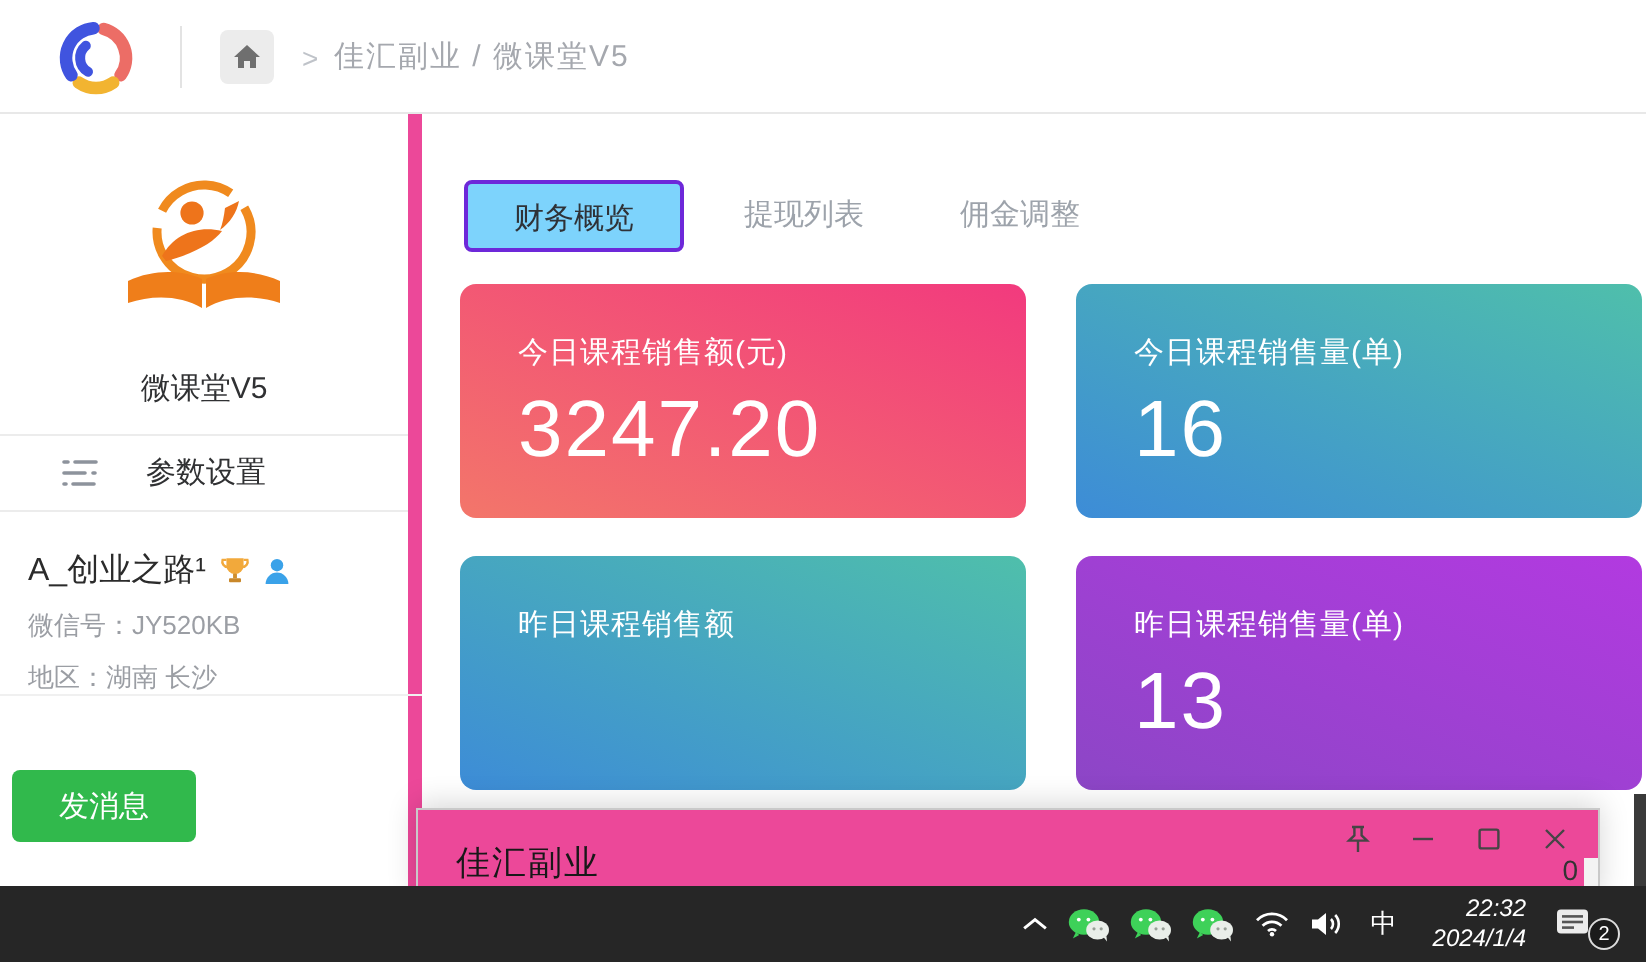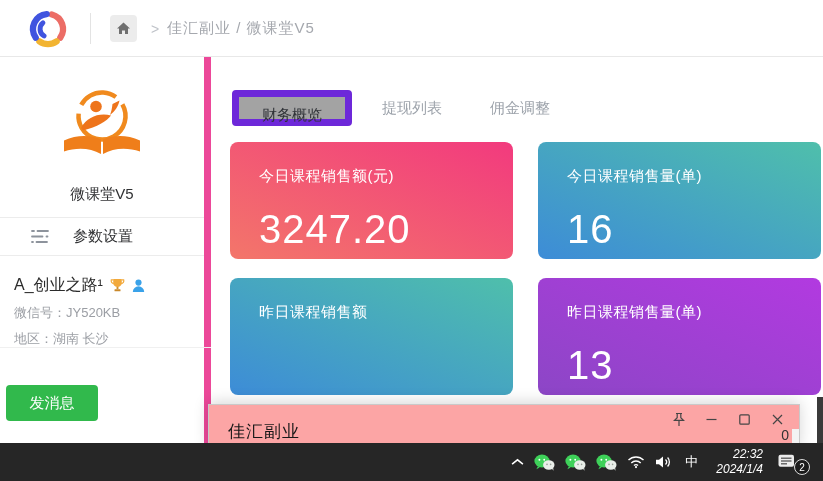--- a/index.html
+++ b/index.html
@@ -35,31 +35,31 @@
   .user-sub{ margin-top:8px; font-size:13px; color:#9b9ea4; }
   .user-divider{ position:absolute; top:290px; left:0; width:211px; height:1px; background:#f0f0f0; }
   .send-btn{ position:absolute; top:328px; left:6px; width:92px; height:36px;
              border:none; border-radius:4px; background:#31b94c; color:#fff;
              font-size:15px; cursor:pointer; font-family:inherit; }
   
   .main{ position:absolute; left:212px; top:57px; right:0; bottom:0; background:#fff; }
   .tabs{ position:absolute; left:20px; top:33px; display:flex; align-items:flex-start; }
   .tab{ height:36px; line-height:36px; padding:0 18px; font-size:15px;
         color:#9da3ab; cursor:pointer; margin-right:12px; }
-  .tab.active{ border:7px solid #6d28d9; border-radius:4px; background:#a3a3a3;
+  .tab.active{ border:2px solid #6d28d9; border-radius:4px; background:#7dd3fc;
                color:#2f3237; padding:0 23px; }
   .cards{ position:absolute; left:18px; top:85px; display:grid;
           grid-template-columns:283px 283px; column-gap:25px; row-gap:19px; }
   .stat-card{ height:117px; border-radius:8px; color:#fff;
               padding:25px 0 16px 29px; }
   .card-label{ font-size:15px; letter-spacing:.5px; }
-  .card-value{ margin-top:21px; font-size:40px; font-weight:500; letter-spacing:1px; }
+  .card-value{ margin-top:7px; font-size:40px; font-weight:500; letter-spacing:1px; }
   
   .overlay{ position:absolute; left:208px; top:404px; width:592px; height:46px;
-            background:#fca5a5; border:1px solid #c9c9c9; border-bottom:none;
+            background:#ec4899; border:1px solid #c9c9c9; border-bottom:none;
             box-shadow:0 -2px 14px rgba(0,0,0,.16); z-index:5; }
   .win-title{ position:absolute; left:19px; top:15px; font-size:17px;
               color:#181818; font-weight:500; letter-spacing:1px; }
   .win-controls{ position:absolute; right:5px; top:3px; display:flex; }
   .win-btn{ width:33px; height:22px; display:flex; align-items:center;
             justify-content:center; cursor:pointer; }
   .win-zero{ position:absolute; right:10px; top:22px; font-size:14px; color:#333; }
   .win-scrollbar{ position:absolute; right:0; top:24px; bottom:0; width:7px;
                   background:#f3f3f3; cursor:pointer; }
   .bg-edge{ position:absolute; left:817px; top:397px; width:6px; height:47px;

